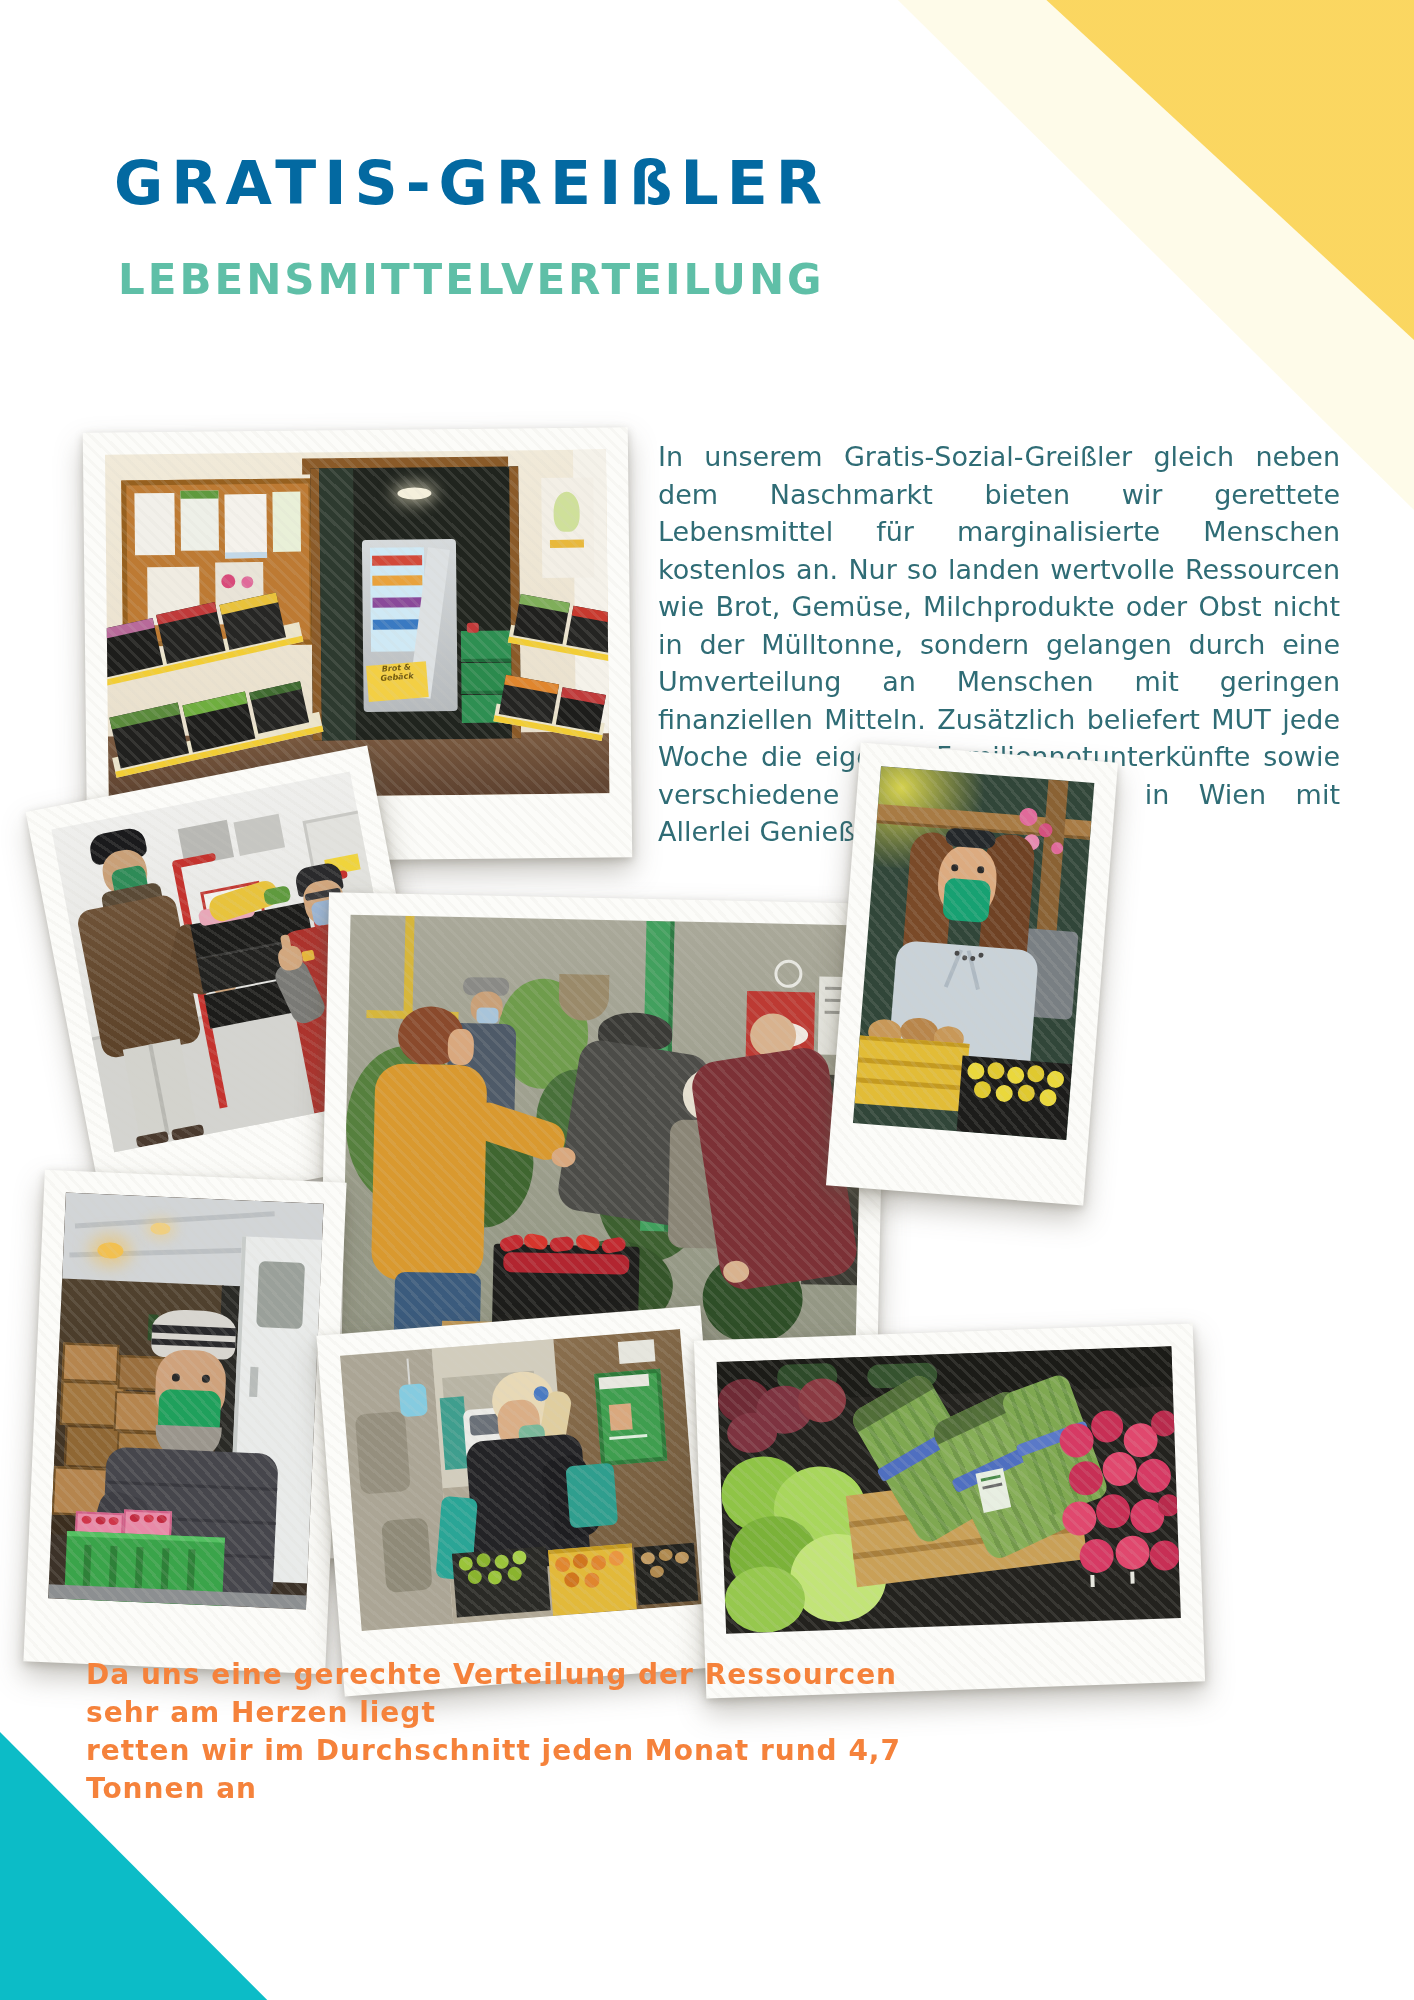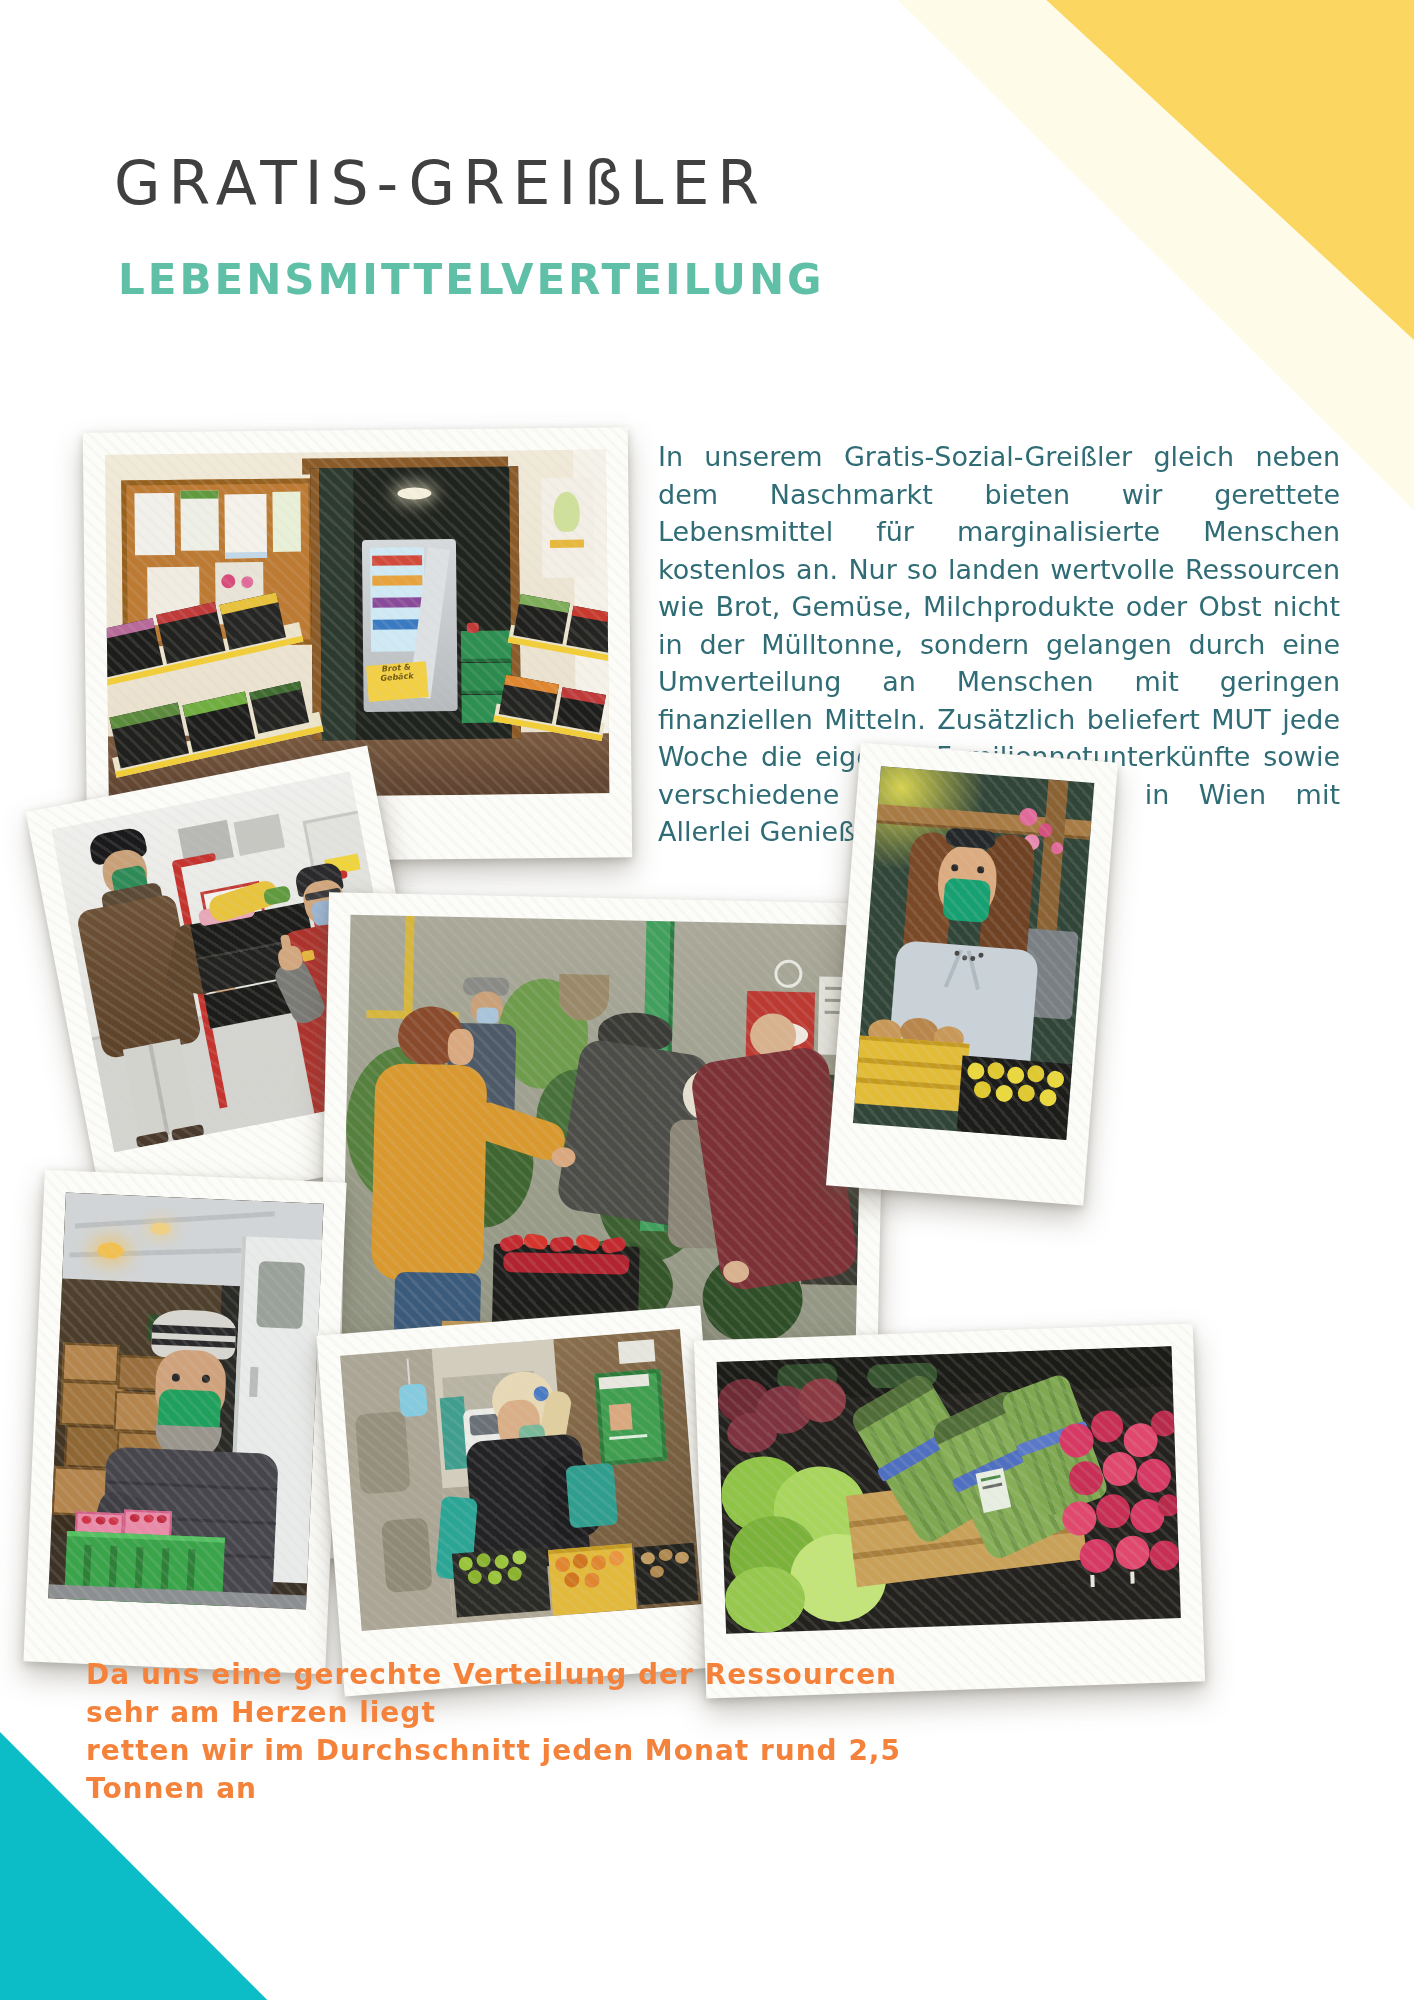--- a/index.html
+++ b/index.html
@@ -8,22 +8,22 @@
   .corner{position:absolute;pointer-events:none;}
   .corner-yellow{left:0;top:0;width:1414px;height:2000px;
      background:linear-gradient(135deg,#fbd44a 0%,#fce489 10%,#fdf2c3 18%,#fefbe9 26%);
      clip-path:polygon(63.5% 0,100% 0,100% 25.5%);}
   .corner-yellow2{left:0;top:0;width:1414px;height:2000px;
      background:linear-gradient(140deg,#fad049 55%,#fbe074 75%,#fceca4 100%);
      clip-path:polygon(74% 0,100% 0,100% 17%);opacity:.85;}
   .corner-teal{left:0;top:0;width:1414px;height:2000px;
      background:linear-gradient(135deg,#0cbcc7 86%,#1d8f98 92%,#25525b 100%);
      clip-path:polygon(0 86.6%,18.9% 100%,0 100%);}
-  .title{position:absolute;left:114px;top:148px;font-size:60px;font-weight:normal;
-     letter-spacing:8px;color:#404040;}
+  .title{position:absolute;left:114px;top:148px;font-size:60px;font-weight:bold;
+     letter-spacing:8px;color:#0369a1;}
   .subtitle{position:absolute;left:118px;top:255px;font-size:42px;font-weight:bold;
      letter-spacing:3px;color:#5fbfa7;}
   .intro{position:absolute;left:658px;top:438px;width:682px;font-size:27px;line-height:37.5px;
      color:#2f6c75;text-align:justify;font-weight:500;}
   .highlight{position:absolute;left:86px;top:1656px;width:830px;font-size:28px;line-height:38px;
      font-weight:bold;letter-spacing:1px;color:#f5823b;}
   .pol{position:absolute;background:#fcfcf9;padding:22px 22px 64px 22px;
      box-shadow:0 14px 28px rgba(95,90,75,.35),0 3px 8px rgba(95,90,75,.28);}
   .pol::after{content:"";position:absolute;inset:0;
      background:repeating-linear-gradient(45deg,rgba(210,208,200,.12) 0 3px,rgba(255,255,255,0) 3px 9px);}
@@ -430,16 +430,16 @@
         <i style="left:56px;top:132px;width:34px;height:34px;background:#e0486e;border-radius:50%;"></i>
         <i style="left:90px;top:138px;width:30px;height:30px;background:#c72f55;border-radius:50%;"></i>
         <i style="left:30px;top:170px;width:4px;height:12px;background:#e8e8e0;"></i>
         <i style="left:70px;top:168px;width:4px;height:12px;background:#e8e8e0;"></i>
       </i>
     </div>
   </div>
 
   <div class="highlight">
     <div>Da uns eine gerechte Verteilung der Ressourcen sehr am Herzen liegt</div>
-    <div>retten wir im Durchschnitt jeden Monat rund 2,5 Tonnen an</div>
+    <div>retten wir im Durchschnitt jeden Monat rund 4,7 Tonnen an</div>
   </div>
 
 </div>
 
 </body></html>

